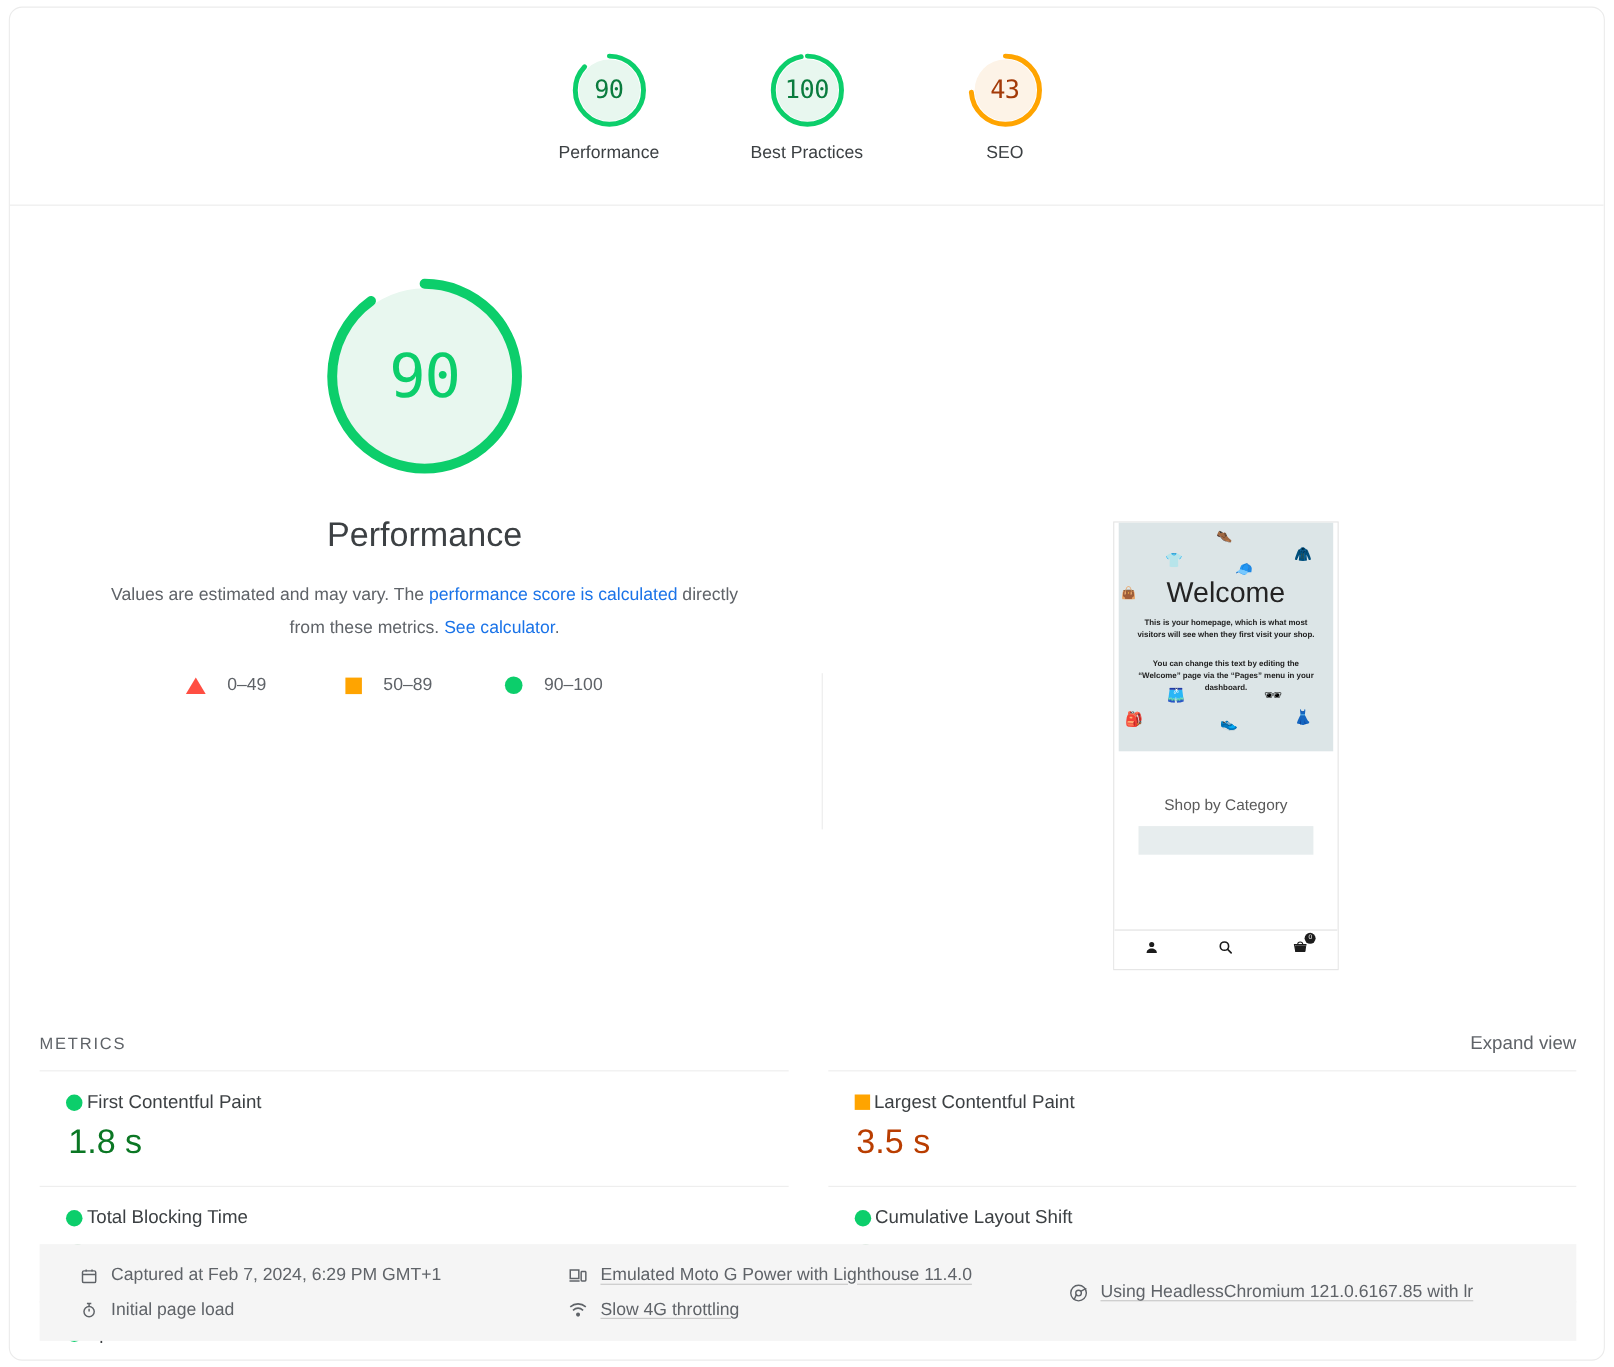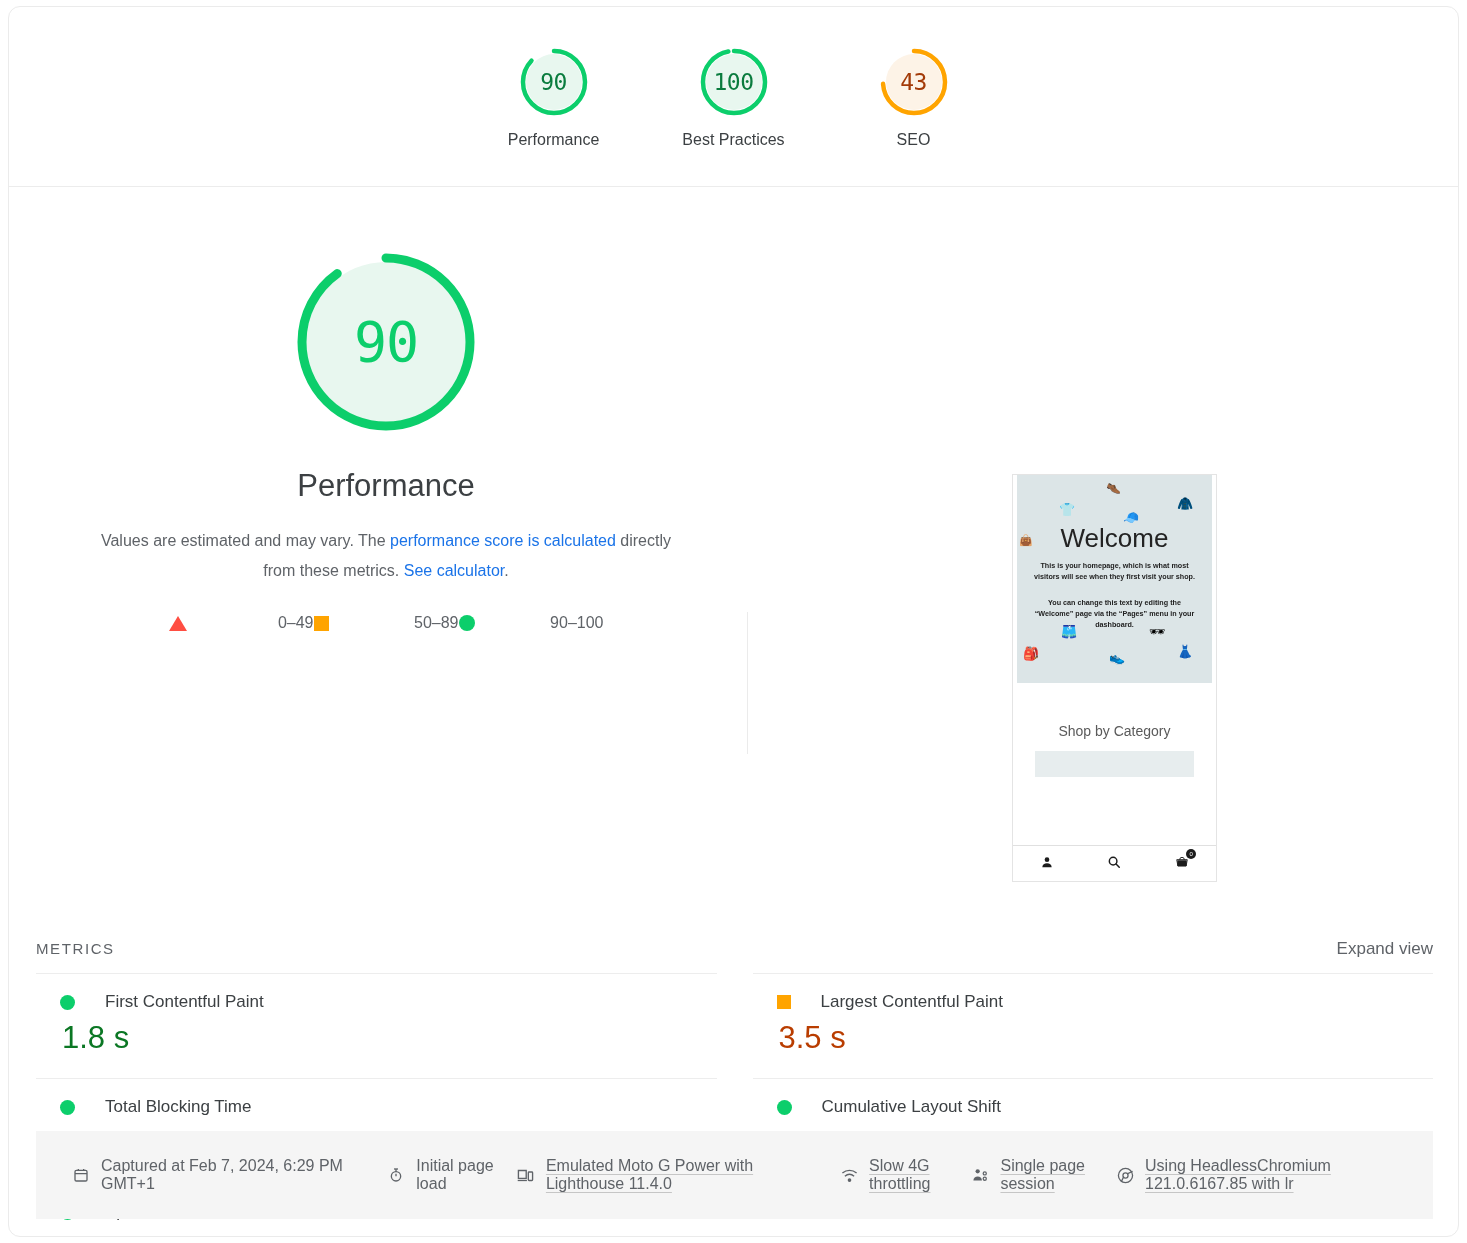--- a/index.html
+++ b/index.html
@@ -110,21 +110,21 @@
     color: #5f6368;
   }
   .perf-desc a { color: #1a73e8; text-decoration: none; }
 
   .legend {
     margin-top: 28px;
     display: flex;
     align-items: center;
     gap: 0;
   }
-  .legend-item { display: flex; align-items: center; gap: 10px; width: 145px; justify-content: space-between; }
+  .legend-item { display: flex; align-items: center; gap: 20px; width: 145px; }
   .legend-item .lg-text { font-size: 16px; color: #5f6368; }
 
   .sw-tri {
     width: 0; height: 0;
     border-left: 9px solid transparent;
     border-right: 9px solid transparent;
     border-bottom: 15px solid #ff4e42;
   }
   .sw-sq { width: 15px; height: 15px; background: #ffa400; }
   .sw-circ { width: 16px; height: 16px; border-radius: 50%; background: #0cce6b; }
@@ -265,21 +265,21 @@
   .metrics-grid {
     display: grid;
     grid-template-columns: 1fr 1fr;
     column-gap: 36px;
   }
   .metric-cell {
     border-top: 1px solid #ededed;
     padding: 18px 0 22px 24px;
   }
   .metric-cell.empty { border-top: 1px solid #ededed; }
-  .metric-head { display: flex; align-items: center; gap: 30px; }
+  .metric-head { display: flex; align-items: center; gap: 4px; }
   .metric-name { font-size: 17px; color: #3c4043; }
   .metric-value {
     margin-top: 8px;
     margin-left: 2px;
     font-size: 31px;
     font-weight: 400;
   }
   .m-dot { width: 15px; height: 15px; border-radius: 50%; flex: none; }
   .m-sq { width: 14px; height: 14px; flex: none; }
 
@@ -288,21 +288,21 @@
     position: absolute;
     left: 27px;
     top: 1124px;
     width: 1397px;
     height: 88px;
     background: #f5f5f5;
     display: flex;
     align-items: center;
     padding: 0 36px;
   }
-  .foot-col { display: flex; flex-direction: row; gap: 13px; }
+  .foot-col { display: flex; flex-direction: column; gap: 13px; }
   .foot-col.c1 { width: 460px; }
   .foot-col.c2 { width: 470px; }
   .foot-col.c3 { width: 440px; }
   .foot-row { display: flex; align-items: center; gap: 11px; font-size: 16px; color: #5f6368; }
   .foot-row .ftxt.linked {
     text-decoration: underline;
     text-decoration-color: #c6c6c6;
     text-underline-offset: 3px;
     cursor: pointer;
   }
@@ -518,31 +518,20 @@
               <circle cx="12" cy="18.5" r="1.6" fill="currentColor"></circle>
             </svg>
         </span>
         <span class="ftxt linked">Slow 4G throttling</span>
       </div>
     </div>
 
     <div class="foot-col c3">
       <div class="foot-row">
         <span class="foot-ico">
-          <svg width="17" height="17" viewBox="0 0 24 24" fill="currentColor">
-              <circle cx="8" cy="6" r="3"></circle>
-              <path d="M2 19c0-3.5 2.7-5.5 6-5.5s6 2 6 5.5z"></path>
-              <circle cx="18" cy="9" r="2.2" fill="none" stroke="currentColor" stroke-width="1.8"></circle>
-              <circle cx="18" cy="16.5" r="2.2" fill="none" stroke="currentColor" stroke-width="1.8"></circle>
-            </svg>
-        </span>
-        <span class="ftxt linked">Single page session</span>
-      </div>
-      <div class="foot-row">
-        <span class="foot-ico">
           <svg width="17" height="17" viewBox="0 0 24 24" fill="none" stroke="currentColor" stroke-width="1.8">
               <circle cx="12" cy="12" r="10"></circle>
               <circle cx="12" cy="12" r="3.6"></circle>
               <line x1="14.6" y1="9.8" x2="22" y2="6"></line>
               <line x1="9.6" y1="13.4" x2="6" y2="21"></line>
             </svg>
         </span>
         <span class="ftxt linked">Using HeadlessChromium 121.0.6167.85 with lr</span>
       </div>
     </div>

